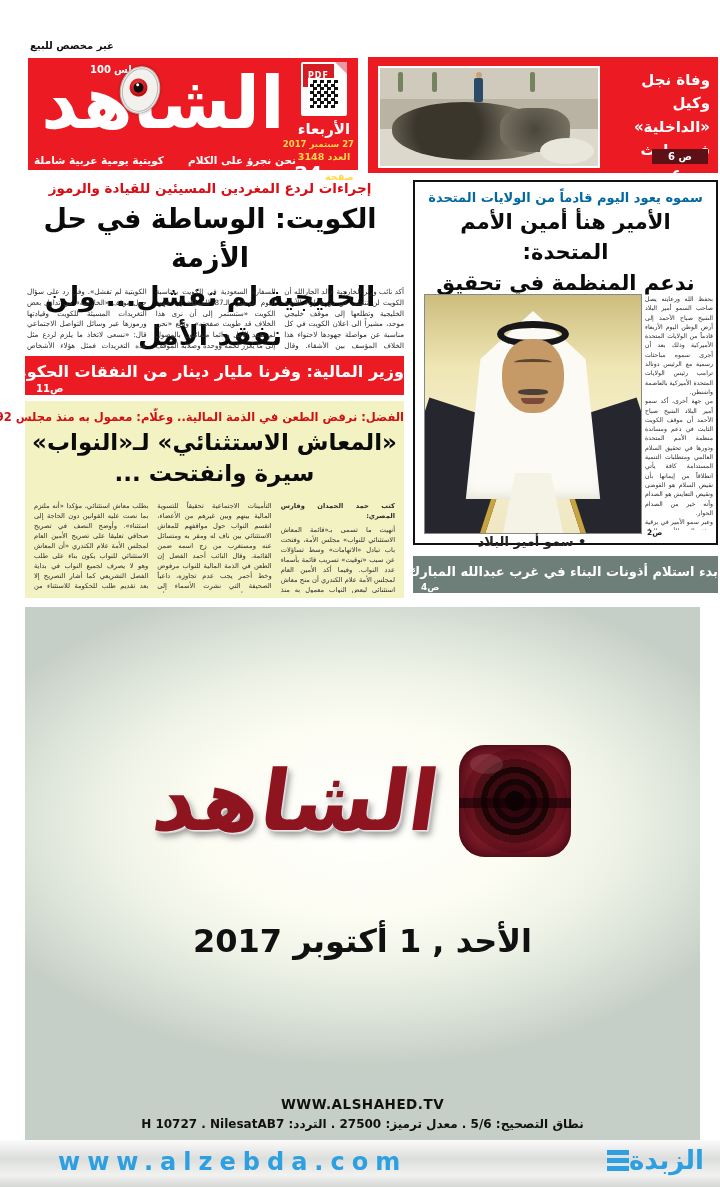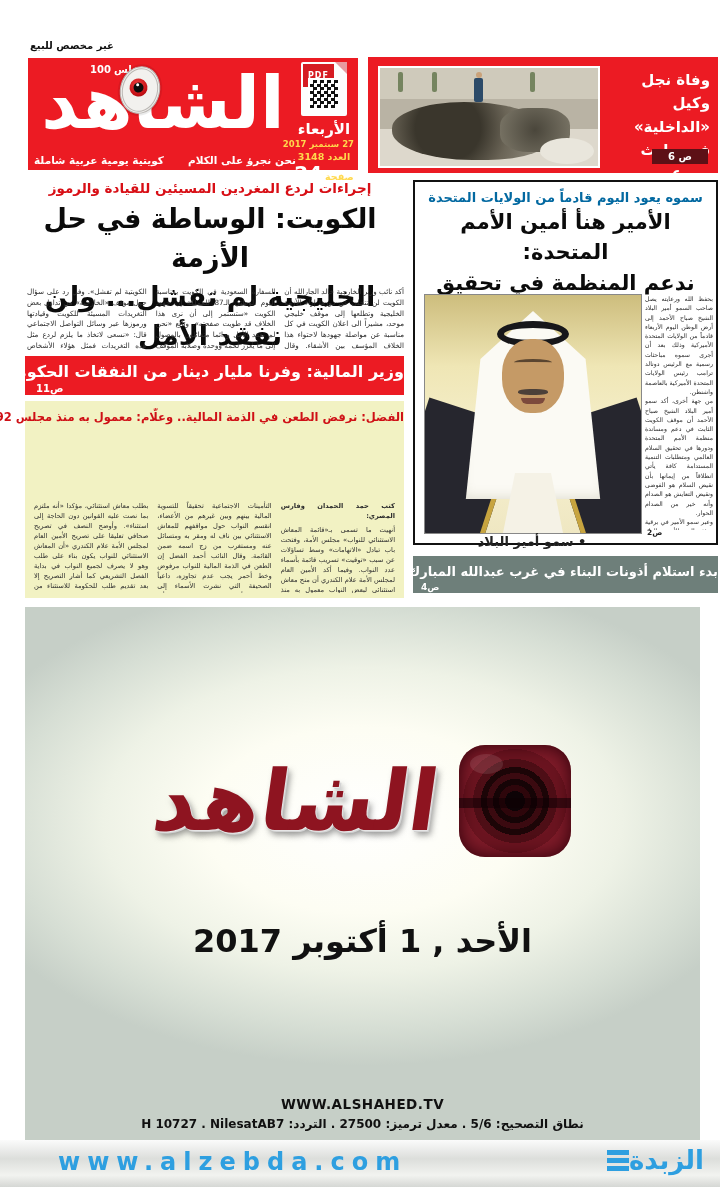--- a/index.html
+++ b/index.html
@@ -187,20 +187,24 @@
     <div class="col just">الكويتية لم تفشل». وفي رد على سؤال حول موقف «الخارجية» من تداول بعض التغريدات المسيئة للكويت وقيادتها ورموزها عبر وسائل التواصل الاجتماعي قال: «نسعى لاتخاذ ما يلزم لردع مثل هذه التغريدات فمثل هؤلاء الأشخاص يسيئون إلى الكويت وسمعتها ومكانتها». ص3</div>
   </div>
 
   <div class="abs finance">
     <div class="abs finance-text rtl center nowrap">وزير المالية: وفرنا مليار دينار من النفقات الحكومية</div>
     <div class="abs finance-ref rtl">ص11</div>
   </div>
 
   <div class="abs pension">
     <div class="abs pen-kicker rtl center nowrap">الفضل: نرفض الطعن في الذمة المالية.. وعلّام: معمول به منذ مجلس 92</div>
+    <div class="abs pen-headline rtl center">
+      <div>«المعاش الاستثنائي» لـ«النواب»</div>
+      <div>سيرة وانفتحت ...</div>
+    </div>
     <div class="abs pen-cols cols rtl">
       <div class="pen-col just">
         <div class="byline">كتب حمد الحمدان وفارس المصري:</div>
         <span>أنهيت ما تسمى بـ«قائمة المعاش الاستثنائي للنواب» مجلس الأمة، وفتحت باب تبادل «الاتهامات» وسط تساؤلات عن سبب «توقيت» تسريب قائمة بأسماء عدد النواب. وفيما أكد الأمين العام لمجلس الأمة علام الكندري أن منح معاش استثنائي لبعض النواب معمول به منذ مجلس 92 وليس أمرا مستحدثا عملا بالمادة 80 من قانون</span>
       </div>
       <div class="pen-col just">التأمينات الاجتماعية تحقيقاً للتسوية المالية بينهم وبين غيرهم من الأعضاء، انقسم النواب حول مواقفهم للمعاش الاستثنائي بين ناف له ومقر به ومتسائل عنه ومستغرب من زج اسمه ضمن القائمة. وقال النائب أحمد الفضل إن الطعن في الذمة المالية للنواب مرفوض وخط أحمر يجب عدم تجاوزه، داعياً الصحيفة التي نشرت الأسماء إلى الاعتذار. وأوضح النائب راكان النصف أنه لم يتقدم</div>
       <div class="pen-col just">بطلب معاش استثنائي، مؤكدا «أنه ملتزم بما نصت عليه القوانين دون الحاجة إلى استثناء». وأوضح النصف في تصريح صحافي تعليقا على تصريح الأمين العام لمجلس الأمة علام الكندري «أن المعاش الاستثنائي للنواب يكون بناء على طلب وهو لا يصرف لجميع النواب في بداية الفصل التشريعي كما أشار التصريح إلا بعد تقديم طلب للحكومة للاستثناء من المدة». ص5</div>
     </div>
   </div>
 

